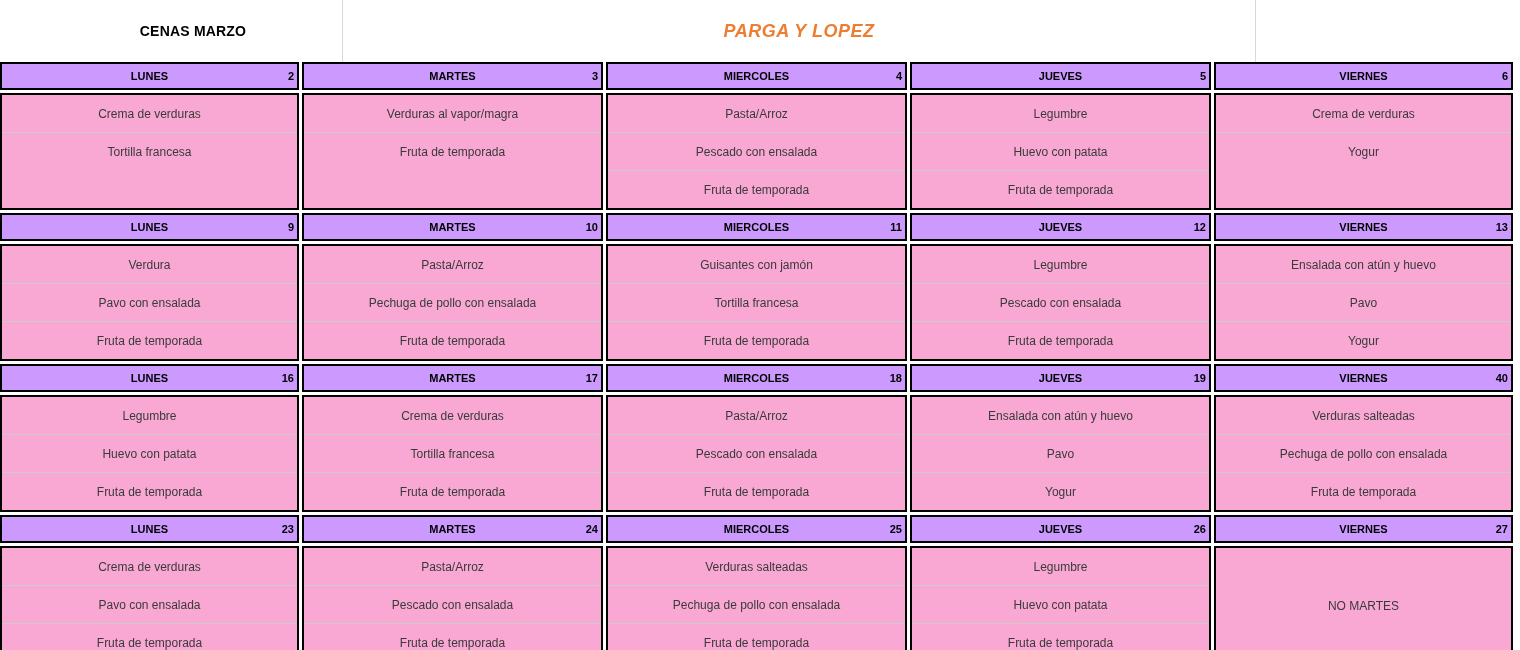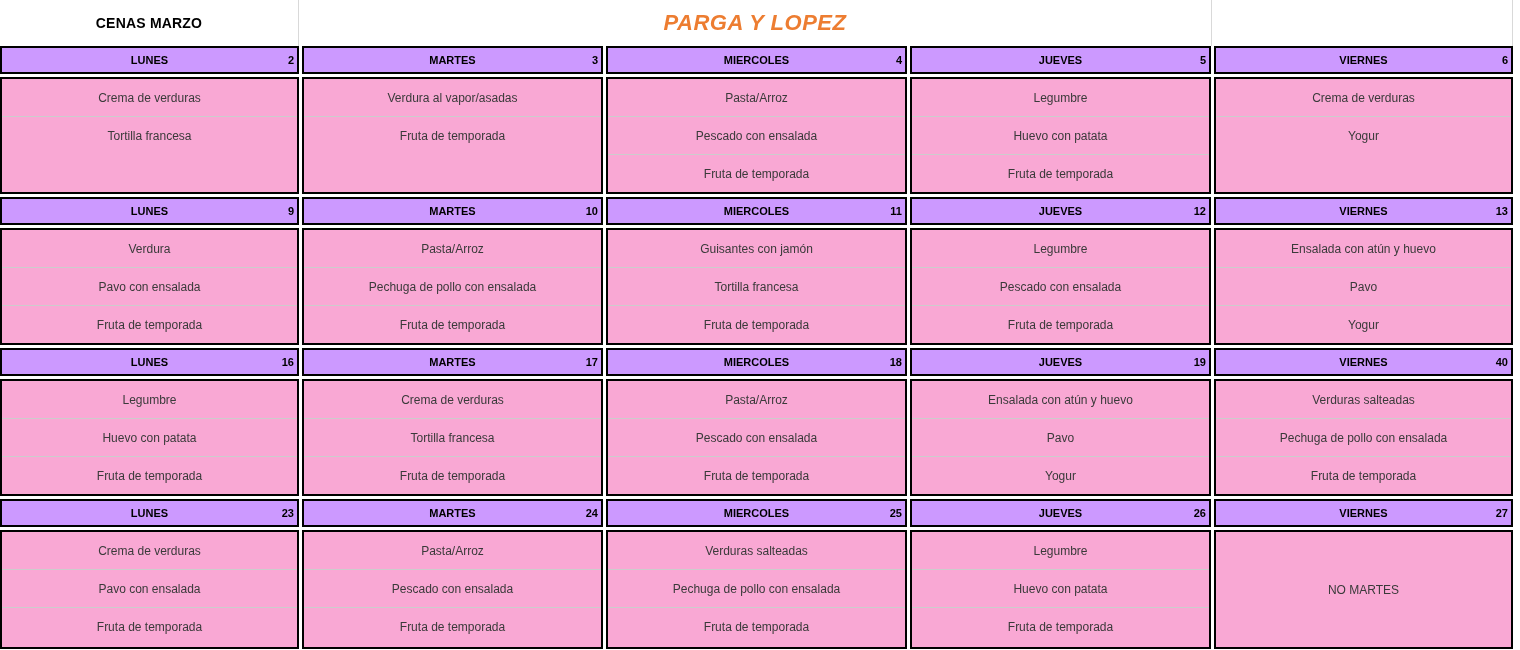--- a/index.html
+++ b/index.html
@@ -12,39 +12,40 @@
     font-family: "Liberation Sans", sans-serif;
   }
   .sheet {
     width: 1513px;
     position: relative;
   }
   
   .title-row {
     display: grid;
     grid-template-columns: 299px 913px 301px;
-    height: 46px;
+    height: 62px;
     box-sizing: border-box;
+    margin-left: 44px;
   }
   .title-cell {
     display: flex;
     align-items: center;
     justify-content: center;
     box-sizing: border-box;
     border-right: 1px solid #d9d9d9;
   }
   .title-cell:last-child { border-right: 1px solid #d9d9d9; }
   .title-left {
     font-size: 14px;
     font-weight: bold;
     color: #000000;
     letter-spacing: 0.2px;
   }
   .title-center {
-    font-size: 22px;
+    font-size: 18px;
     font-weight: bold;
     font-style: italic;
     letter-spacing: 0.5px;
   }
   
   .week-row {
     display: grid;
     grid-template-columns: 299px 301px 301px 301px 299px;
     column-gap: 3px;
     margin-bottom: 3px;
@@ -135,21 +136,21 @@
           <span class="day-name">VIERNES</span>
           <span class="day-num">6</span>
         </div>
       </div>
       <div class="week-row">
         <div class="menu-block">
           <div class="menu-item">Crema de verduras</div>
           <div class="menu-item">Tortilla francesa</div>
         </div>
         <div class="menu-block">
-          <div class="menu-item">Verdura al vapor/asadas</div>
+          <div class="menu-item">Verduras al vapor/magra</div>
           <div class="menu-item">Fruta de temporada</div>
         </div>
         <div class="menu-block">
           <div class="menu-item">Pasta/Arroz</div>
           <div class="menu-item">Pescado con ensalada</div>
           <div class="menu-item">Fruta de temporada</div>
         </div>
         <div class="menu-block">
           <div class="menu-item">Legumbre</div>
           <div class="menu-item">Huevo con patata</div>

